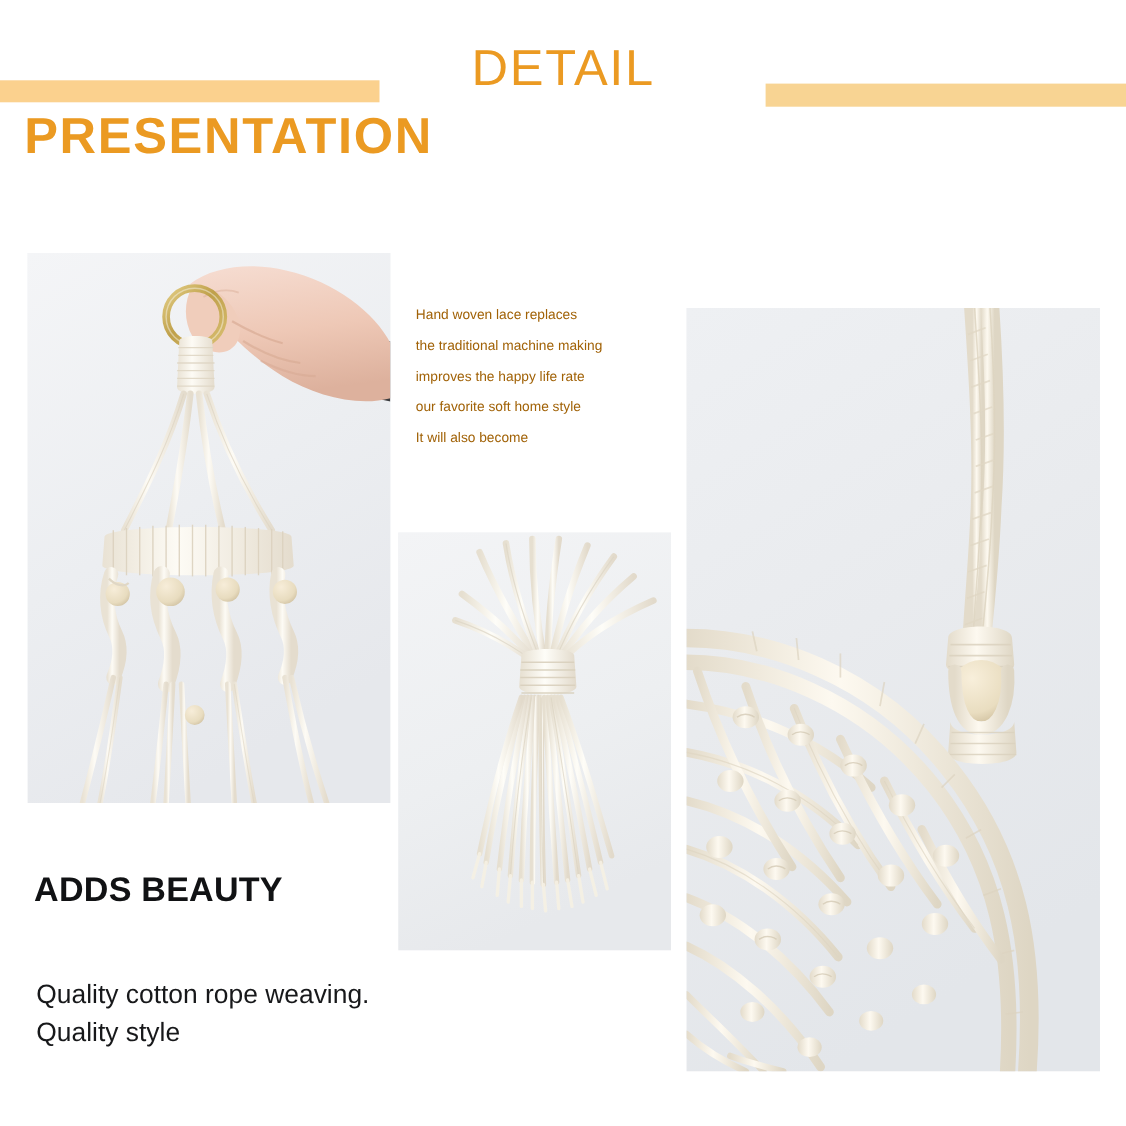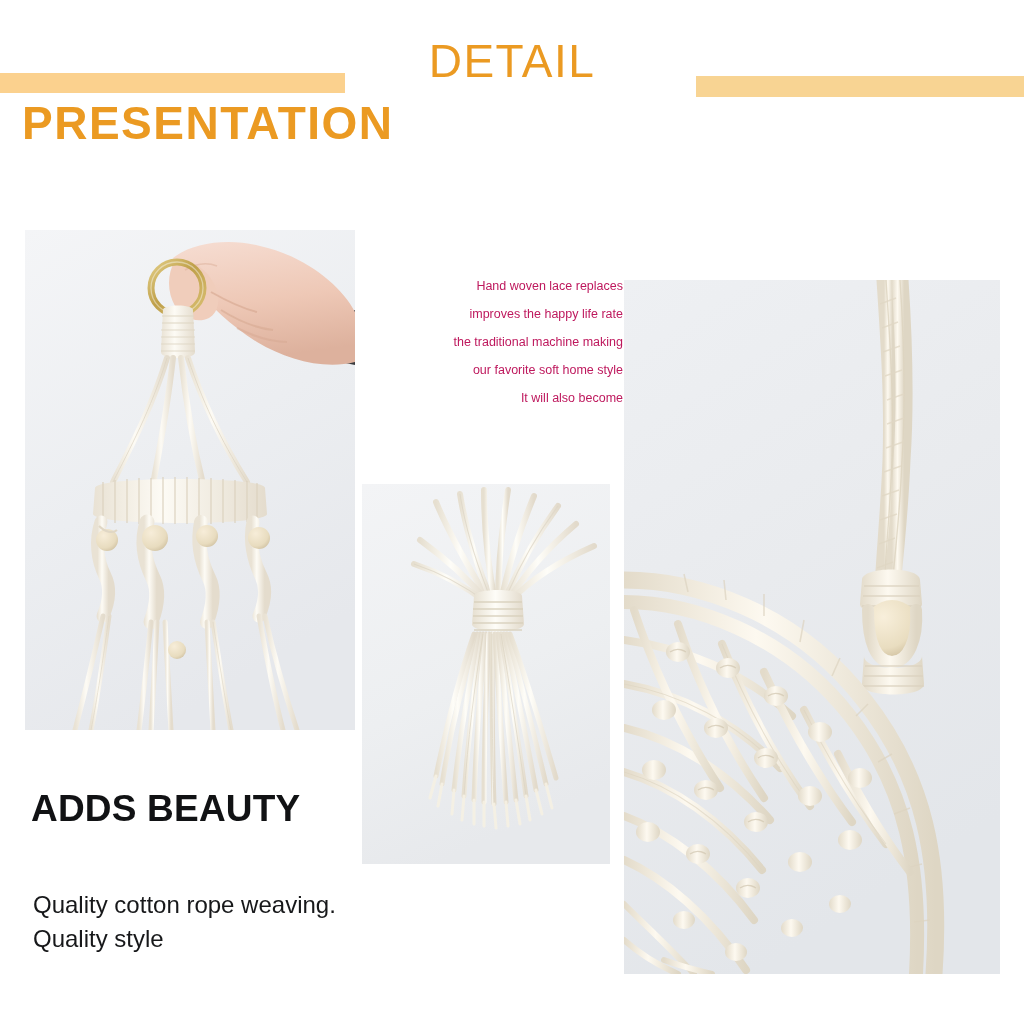--- a/index.html
+++ b/index.html
@@ -70,33 +70,32 @@
 
   .photo-canvas { display:block; width:100%; height:100%; }
 
   
   .para {
     position: absolute;
     left: 378px;
     top: 272px;
     width: 245px;
     font-size: 12.5px;
-    color: #be185d;
+    color: #a16207;
     line-height: 28px;
     font-family: "Liberation Sans", sans-serif;
-    text-align: right;
   }
   .para div { white-space: nowrap; }
 
   
   .headline {
     position: absolute;
     left: 31px;
     top: 787px;
-    font-size: 37px;
+    font-size: 31px;
     font-weight: 700;
     color: #111214;
     letter-spacing: 0.2px;
     line-height: 43px;
   }
   .subcopy {
     position: absolute;
     left: 33px;
     top: 888px;
     font-size: 24px;
@@ -454,22 +453,22 @@
     <g fill="none" stroke="url(#rope3)" stroke-width="6" stroke-linecap="round">
       <path d="M0 624 C24 648 48 670 70 694"></path>
       <path d="M0 660 C18 676 36 686 54 694"></path>
       <path d="M40 680 C56 686 72 690 88 694"></path>
     </g>
   </svg>
 </div>
 
 <div class="para">
   <div>Hand woven lace replaces</div>
+  <div>the traditional machine making</div>
   <div>improves the happy life rate</div>
-  <div>the traditional machine making</div>
   <div>our favorite soft home style</div>
   <div>It will also become</div>
 </div>
 
 <div class="headline">
   <div>ADDS BEAUTY</div>
 </div>
 <div class="subcopy">
   <div>Quality cotton rope weaving.</div>
   <div>Quality style</div>

